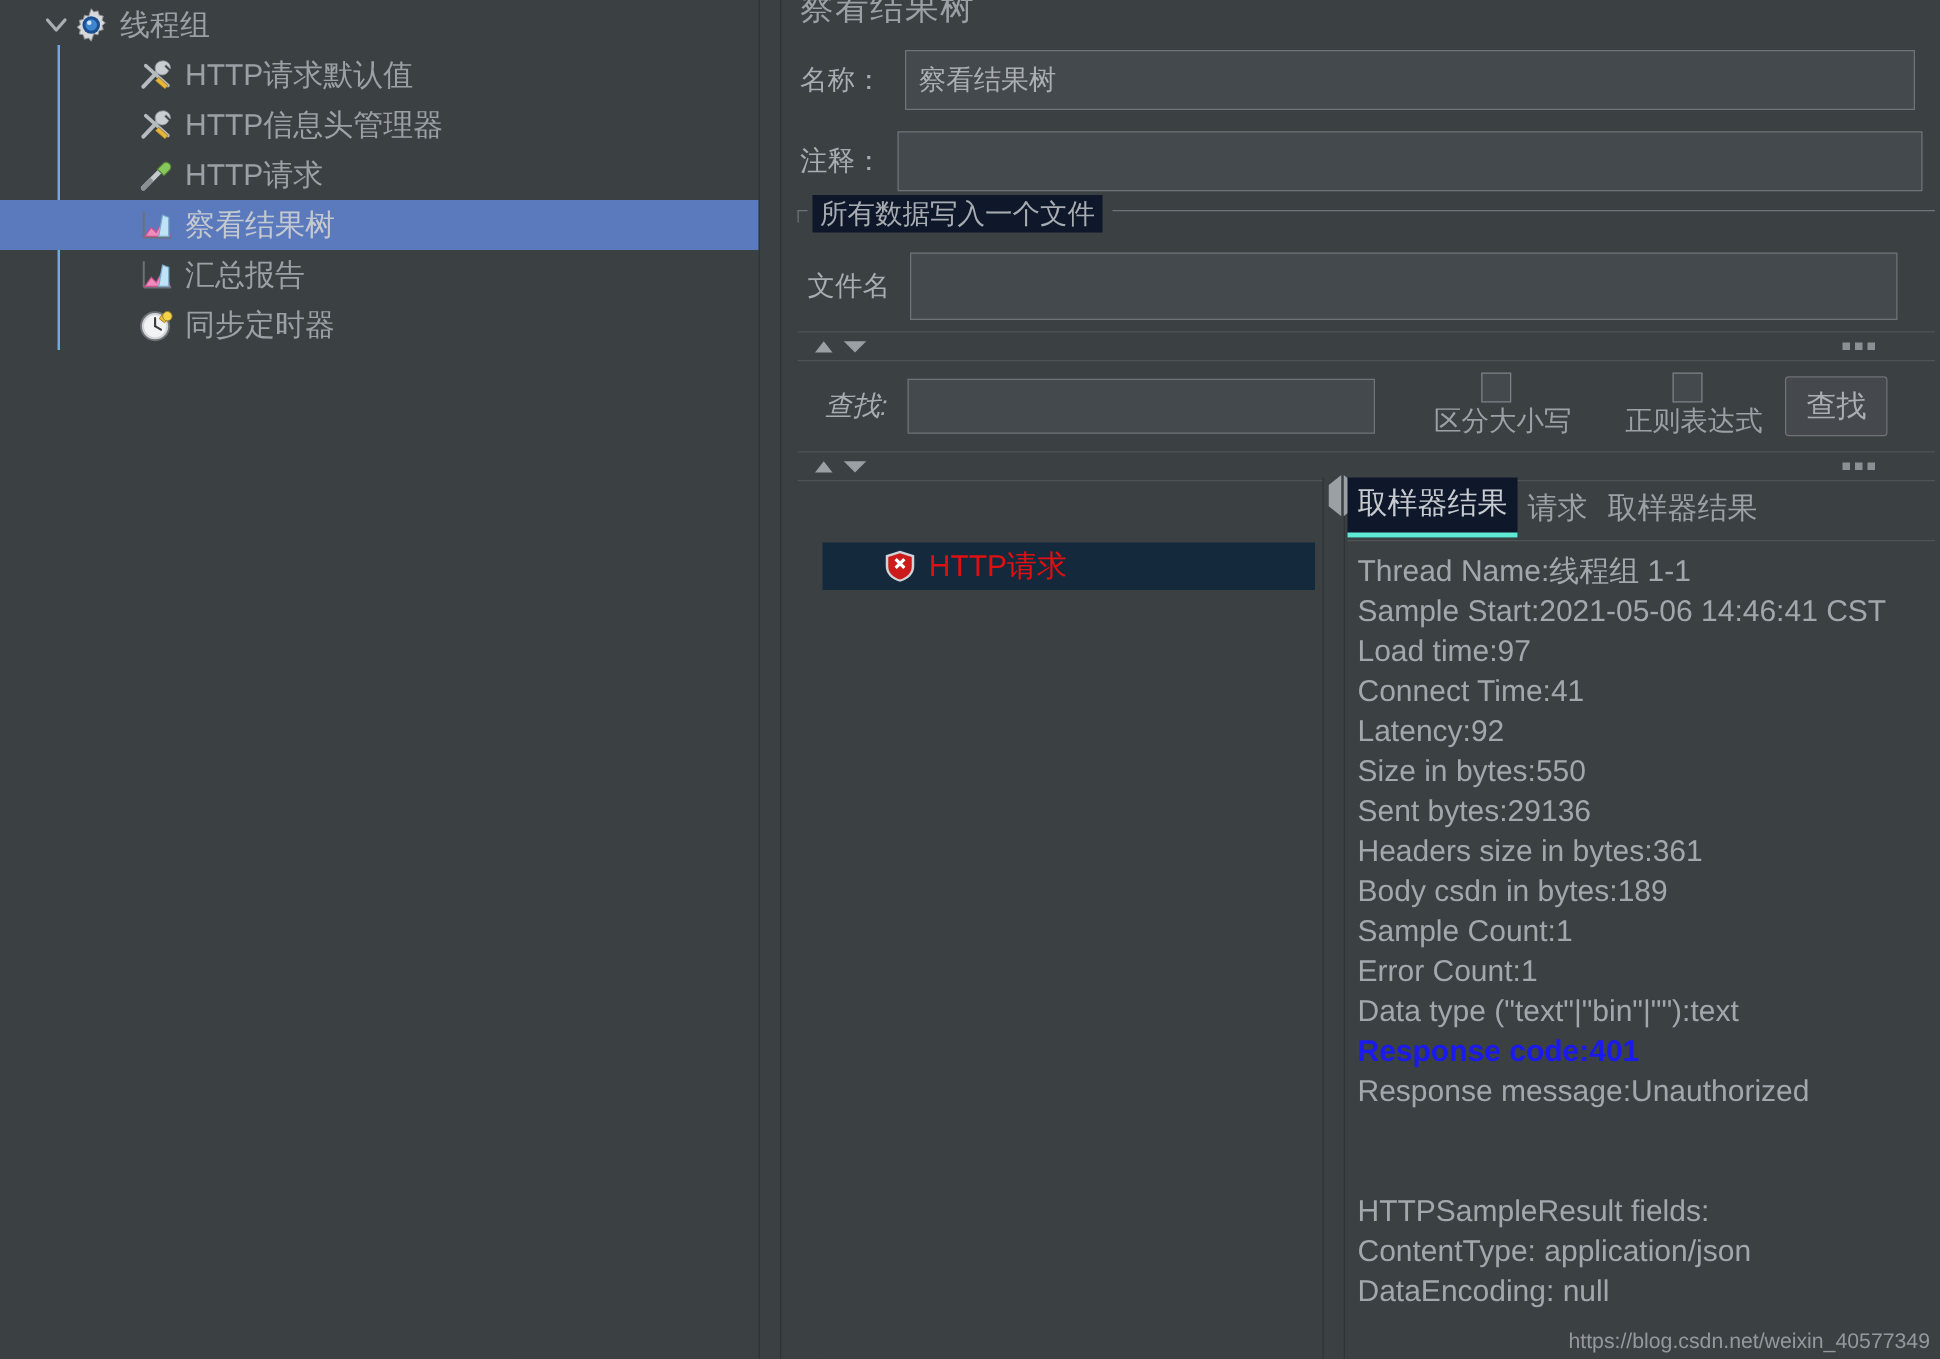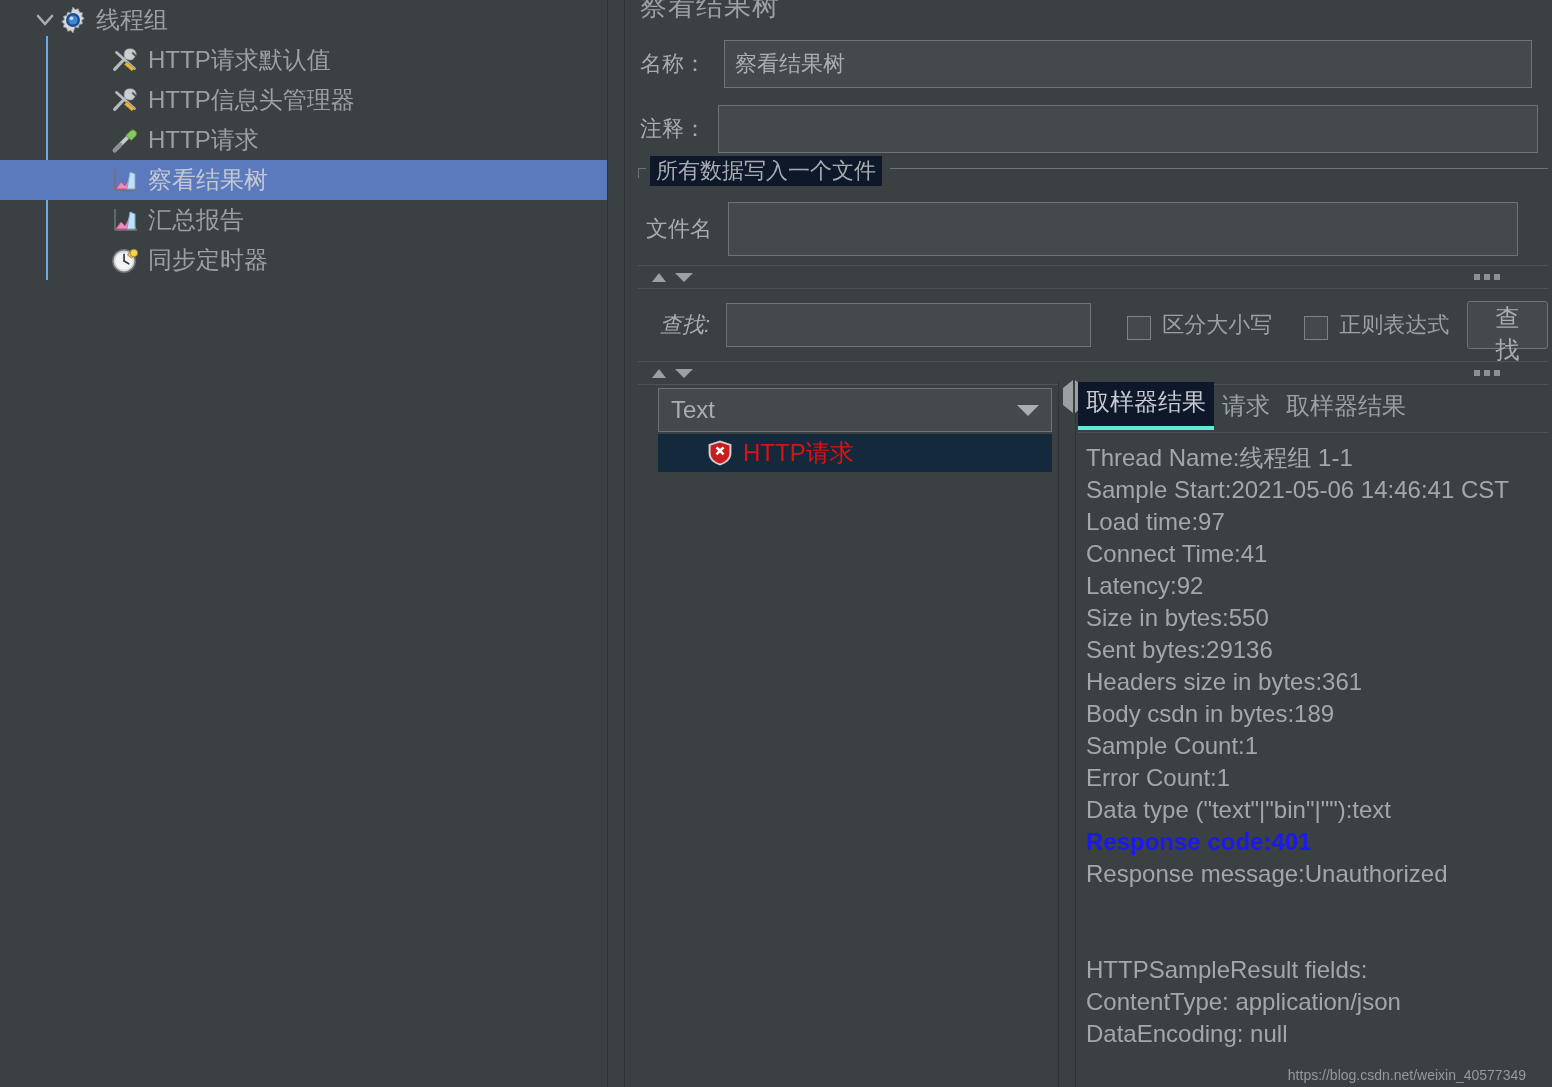--- a/index.html
+++ b/index.html
@@ -95,21 +95,21 @@
   .tri-up { border-left: 7px solid transparent; border-right: 7px solid transparent; border-bottom: 9px solid #9ba0a4; }
   .tri-down { border-left: 9px solid transparent; border-right: 9px solid transparent; border-top: 9px solid #9ba0a4; }
   .ellipsis-dots { display: flex; gap: 4px; margin-right: 48px; }
   .ellipsis-dots i { width: 6px; height: 6px; background: #8b9095; display: block; }
 
   
   .search-row {
     position: absolute; left: 12px; top: 295px; width: 910px; height: 60px;
     display: flex; align-items: center;
   }
-  .checkbox-wrap { display: flex; align-items: flex-end; }
+  .checkbox-wrap { display: flex; align-items: center; flex-direction: column; }
   .checkbox {
     width: 24px; height: 24px; background: #44494d; border: 1px solid #7d8287;
     display: inline-block;
   }
   .cb-label { color: #9ba0a4; font-size: 22px; margin-left: 11px; white-space: nowrap; }
   .find-btn {
     background: #45494d; border: 1px solid #6e7377; color: #a9aeb3;
     font-size: 24px; height: 48px; padding: 0 16px; border-radius: 3px;
     font-family: "Liberation Sans", sans-serif; cursor: pointer;
   }
@@ -170,22 +170,22 @@
     background: #3b4043; border-top: 1px solid #4e5356;
     padding: 9px 0 0 8px; overflow: hidden;
   }
   .out-line {
     color: #a2a7ac; font-size: 24px; line-height: 32px; white-space: nowrap;
   }
   .out-line.blank { height: 32px; }
   .out-line.respcode { color: #1a1aee; font-weight: bold; }
 
   .watermark {
-    position: absolute; right: 26px; bottom: 4px;
-    color: #9ba0a4; font-size: 14px; opacity: .92;
+    position: absolute; right: 8px; bottom: 4px;
+    color: #9ba0a4; font-size: 17px; opacity: .92;
     font-family: "Liberation Sans", sans-serif;
   }
 </style>
 </head>
 <body>
 
 <div id="root">
 
   <div class="tree-panel">
     <div class="indent-guide"></div>
@@ -345,24 +345,20 @@
       </div>
       <div class="ellipsis-dots">
           <i></i>
           <i></i>
           <i></i>
         </div>
     </div>
 
     <div class="result-area">
 
-      <div class="combo">
-        <span>Text</span>
-        <span class="combo-arrow"></span>
-      </div>
 
       <div class="result-tree">
         <div class="result-row">
           <span style="display:flex;align-items:center;">
             <svg width="28" height="28" viewBox="0 0 28 28">
               <path d="M14 1.6 L25.4 5.2 V14 c0 6.4-5 10.6-11.4 12.4C7.6 24.6 2.6 20.4 2.6 14 V5.2z" fill="#cfd3d7"></path>
               <path d="M14 3.6 L23.4 6.6 V14 c0 5.4-4.2 9-9.4 10.6C8.8 23 4.6 19.4 4.6 14 V6.6z" fill="#cc1b1b"></path>
               <path d="M9.6 9.2 L11.4 7.4 L14 10 L16.6 7.4 L18.4 9.2 L15.8 11.8 L18.4 14.4 L16.6 16.2 L14 13.6 L11.4 16.2 L9.6 14.4 L12.2 11.8 z" fill="#ffffff"></path>
             </svg>
           </span>

